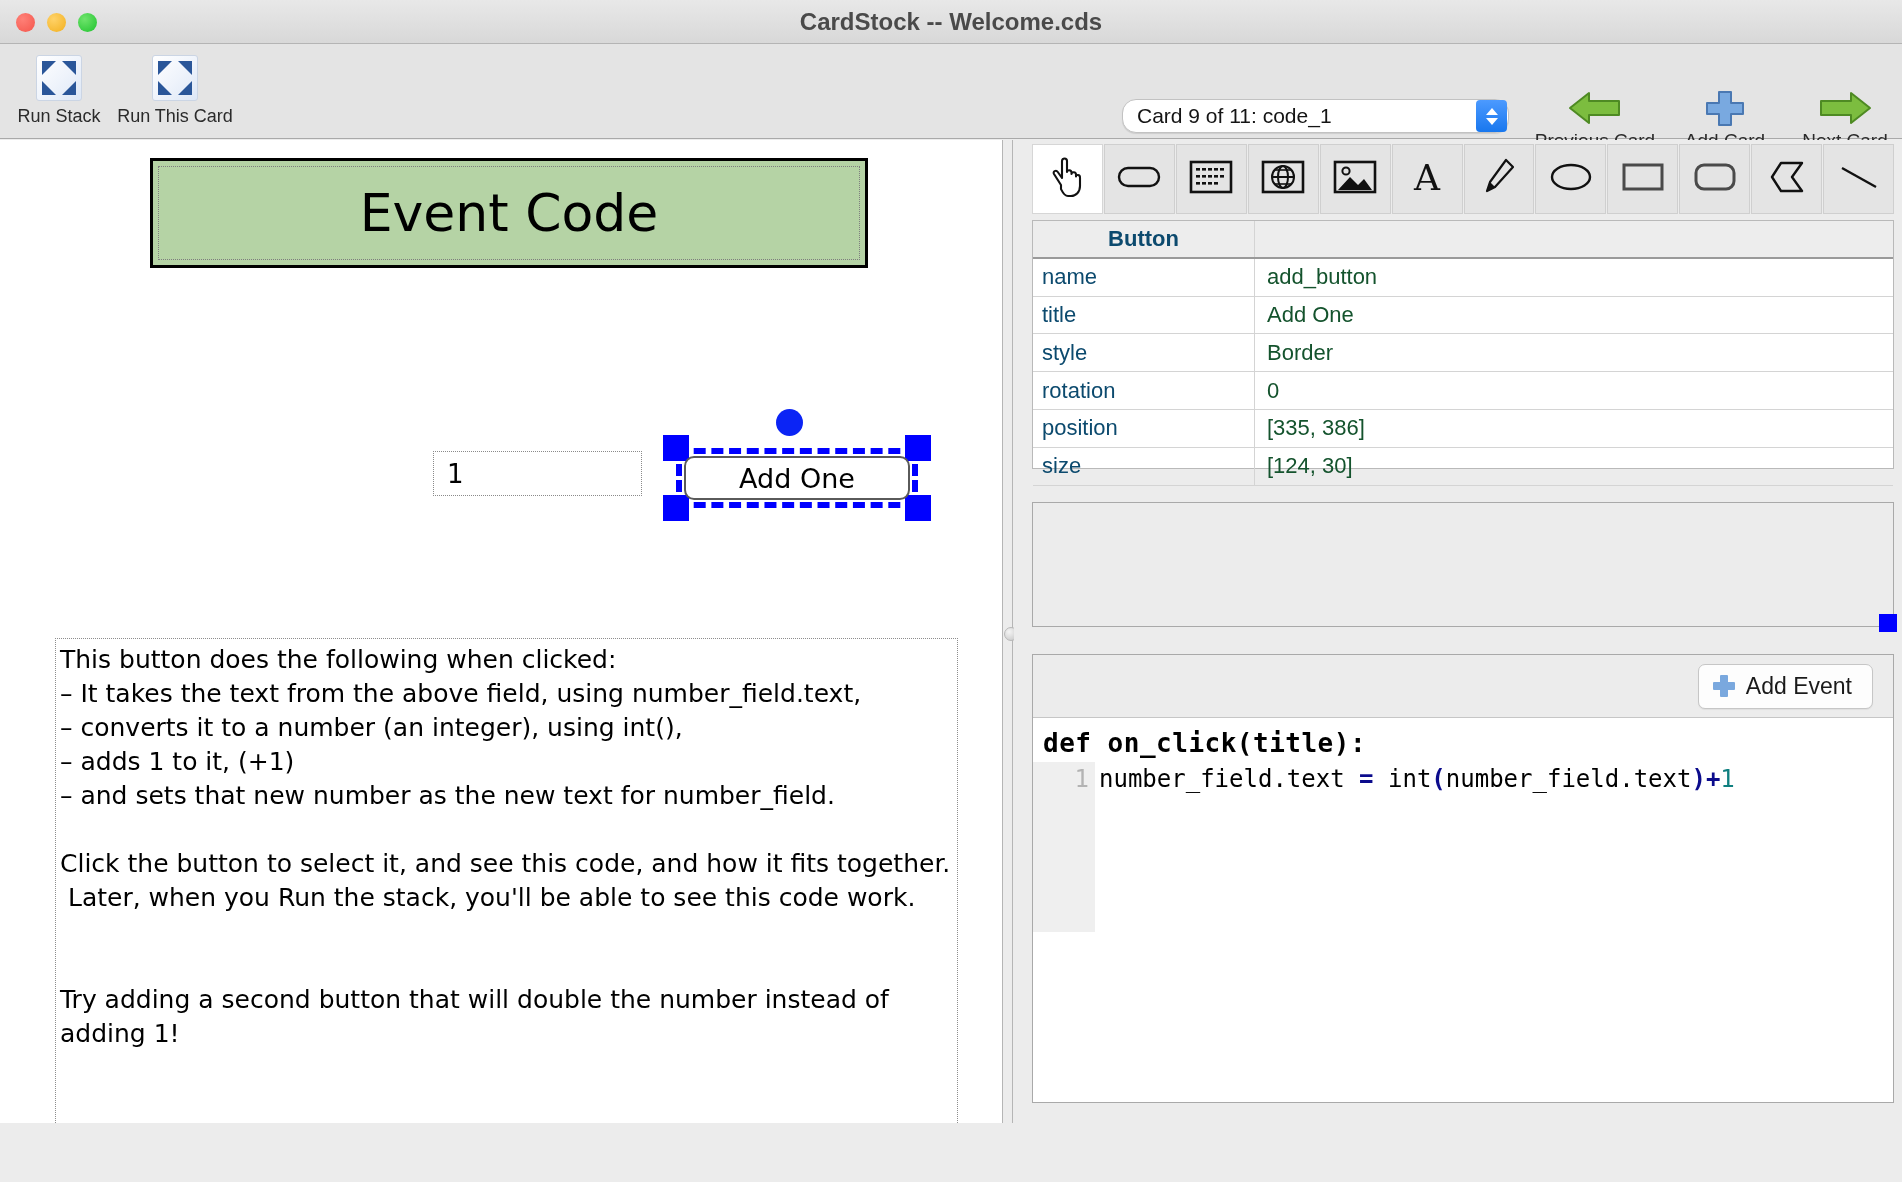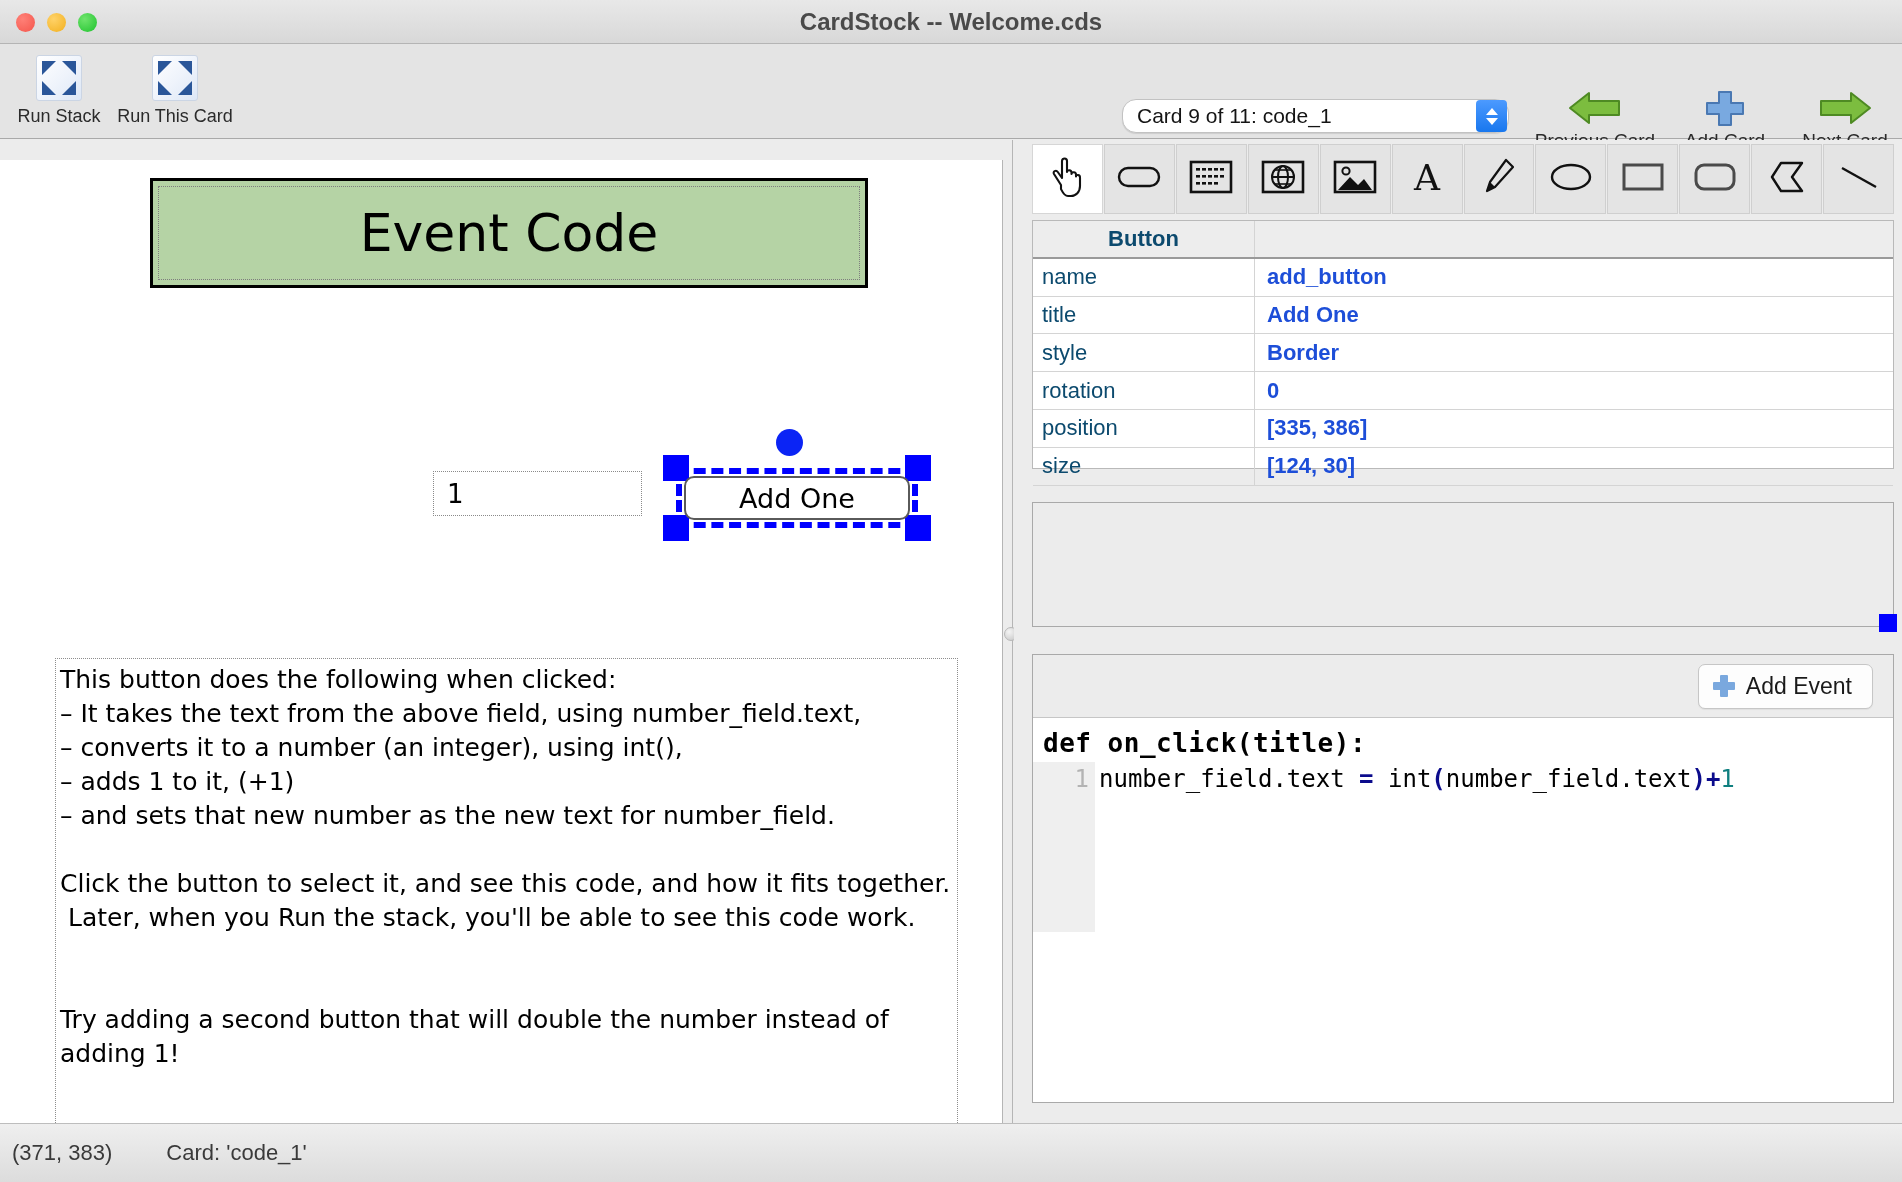--- a/index.html
+++ b/index.html
@@ -100,21 +100,20 @@
 
   .arrow-svg { display:block; }
 
   
   .cardarea {
     position: absolute; left: 0; top: 140px;
     width: 1003px; height: 983px;
     background: #ffffff;
     border-right: 1px solid #b5b5b5;
     overflow: hidden;
-    margin-top: 20px;
   }
   .titlebox {
     position: absolute; left: 150px; top: 18px;
     width: 718px; height: 110px;
     background: #b5d3a5;
     border: 3px solid #000000;
   }
   .titlebox .inner {
     position: absolute; inset: 5px;
     border: 1px dotted #7e7e7e;
@@ -225,21 +224,21 @@
     border-bottom: 2px solid #9a9a9a;
     font-weight: bold;
   }
   .pkey {
     width: 222px; padding-left: 9px;
     display: flex; align-items: center;
     border-right: 1px solid #d4d4d4;
     color: #0c4a6e;
   }
   .prow.head .pkey { justify-content: center; padding-left: 0; }
-  .pval { flex: 1; padding-left: 12px; display: flex; align-items: center; color: #1d4ed8; font-weight: bold; }
+  .pval { flex: 1; padding-left: 12px; display: flex; align-items: center; color: #14532d; }
 
   .midpanel {
     position: absolute; left: 18px; top: 362px;
     width: 862px; height: 125px;
     background: #ececec;
     border: 1px solid #a9a9a9;
   }
   .mid-handle {
     position: absolute; left: 865px; top: 474px;
     width: 18px; height: 18px; background: #0000ff;
@@ -595,18 +594,14 @@
       <div class="codebody">
         <div class="defline">def on_click(title):</div>
         <div class="coderow">
           <div class="gutter">1</div>
           <div class="codetext"><span>number_field.text </span><span class="tk-op">=</span><span> int</span><span class="tk-paren">(</span><span>number_field.text</span><span class="tk-paren">)</span><span class="tk-op">+</span><span class="tk-num">1</span></div>
         </div>
       </div>
     </div>
   </div>
 
-  <div class="statusbar">
-    <span class="coord">(371, 383)</span>
-    <span class="cardname">Card: 'code_1'</span>
-  </div>
 
 </div>
 
 </body></html>

